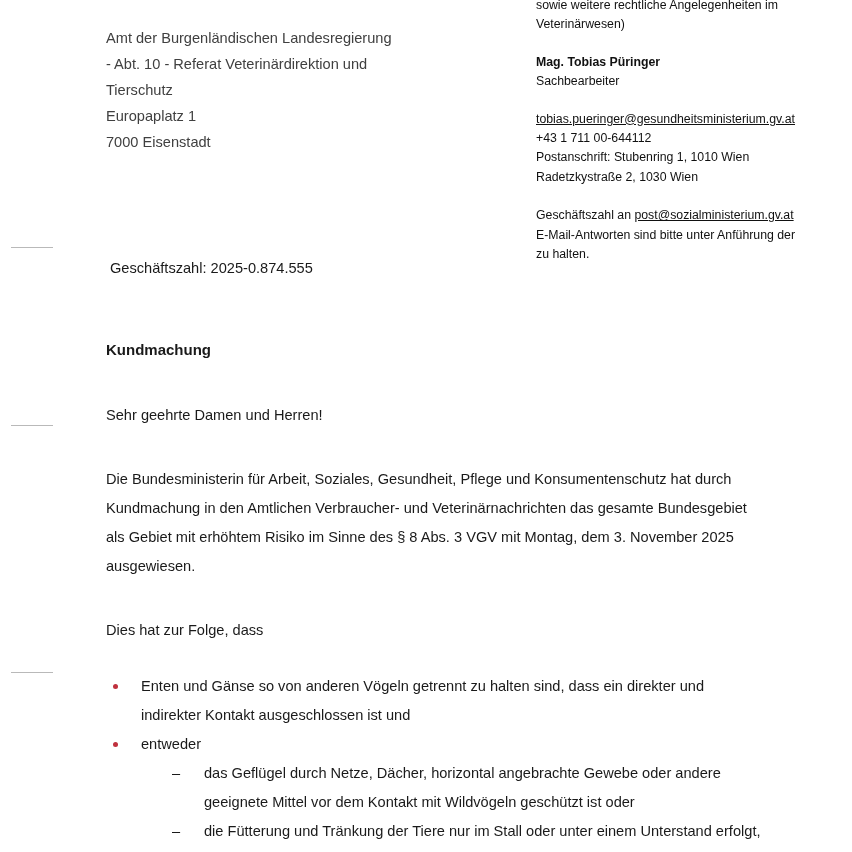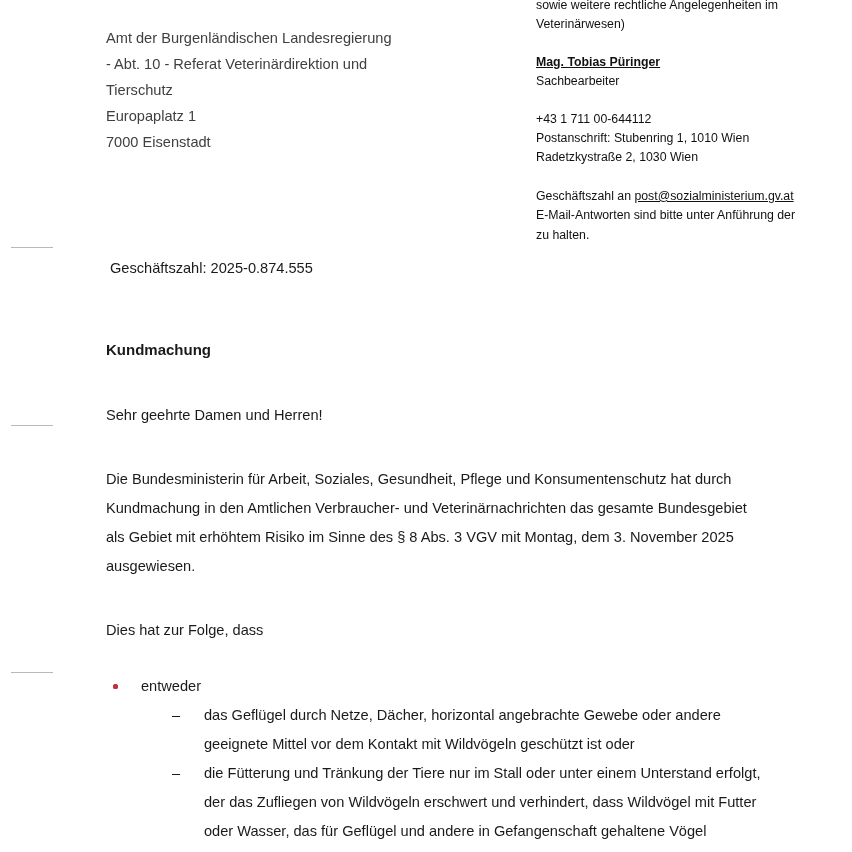--- a/index.html
+++ b/index.html
@@ -49,21 +49,20 @@
   }
   .contact-col .dept-tail {
     margin: 0;
   }
   .contact-block {
     margin-top: 18px;
   }
   .contact-name {
     font-weight: bold;
     margin: 0;
-    text-decoration: underline;
   }
   .contact-role {
     margin: 0;
   }
   .contact-lines {
     margin-top: 18px;
   }
   .contact-lines p { margin: 0; }
   .contact-note {
     margin-top: 19px;
@@ -181,20 +180,21 @@
   <div class="contact-col">
     <p class="dept-tail">sowie weitere rechtliche Angelegenheiten im</p>
     <p class="dept-tail">Veterinärwesen)</p>
 
     <div class="contact-block">
       <p class="contact-name">Mag. Tobias Püringer</p>
       <p class="contact-role">Sachbearbeiter</p>
     </div>
 
     <div class="contact-lines">
+      <p><span class="maillink">tobias.pueringer@gesundheitsministerium.gv.at</span></p>
       <p>+43 1 711 00-644112</p>
       <p>Postanschrift: Stubenring 1, 1010 Wien</p>
       <p>Radetzkystraße 2, 1030 Wien</p>
     </div>
 
     <div class="contact-note">
       <p><span>Geschäftszahl an </span><span class="maillink">post@sozialministerium.gv.at</span></p>
       <p>E-Mail-Antworten sind bitte unter Anführung der</p>
       <p>zu halten.</p>
     </div>
@@ -208,20 +208,21 @@
 
     <p class="salutation">Sehr geehrte Damen und Herren!</p>
 
     <p class="para">Die Bundesministerin für Arbeit, Soziales, Gesundheit, Pflege und Konsumentenschutz hat durch Kundmachung in den Amtlichen Verbraucher- und Veterinärnachrichten das gesamte Bundesgebiet als Gebiet mit erhöhtem Risiko im Sinne des § 8 Abs. 3 VGV mit Montag, dem 3. November 2025 ausgewiesen.</p>
 
     <p class="lead-in">Dies hat zur Folge, dass</p>
 
     <ul class="bullets">
       <li>
         <span class="dot"></span>
+        <span>Enten und Gänse so von anderen Vögeln getrennt zu halten sind, dass ein direkter und indirekter Kontakt ausgeschlossen ist und</span>
       </li>
       <li>
         <span class="dot"></span>
         <span>entweder</span>
         <ul class="dashes">
           <li>
             <span class="dash">–</span>
             <span>das Geflügel durch Netze, Dächer, horizontal angebrachte Gewebe oder andere geeignete Mittel vor dem Kontakt mit Wildvögeln geschützt ist oder</span>
           </li>
           <li>

